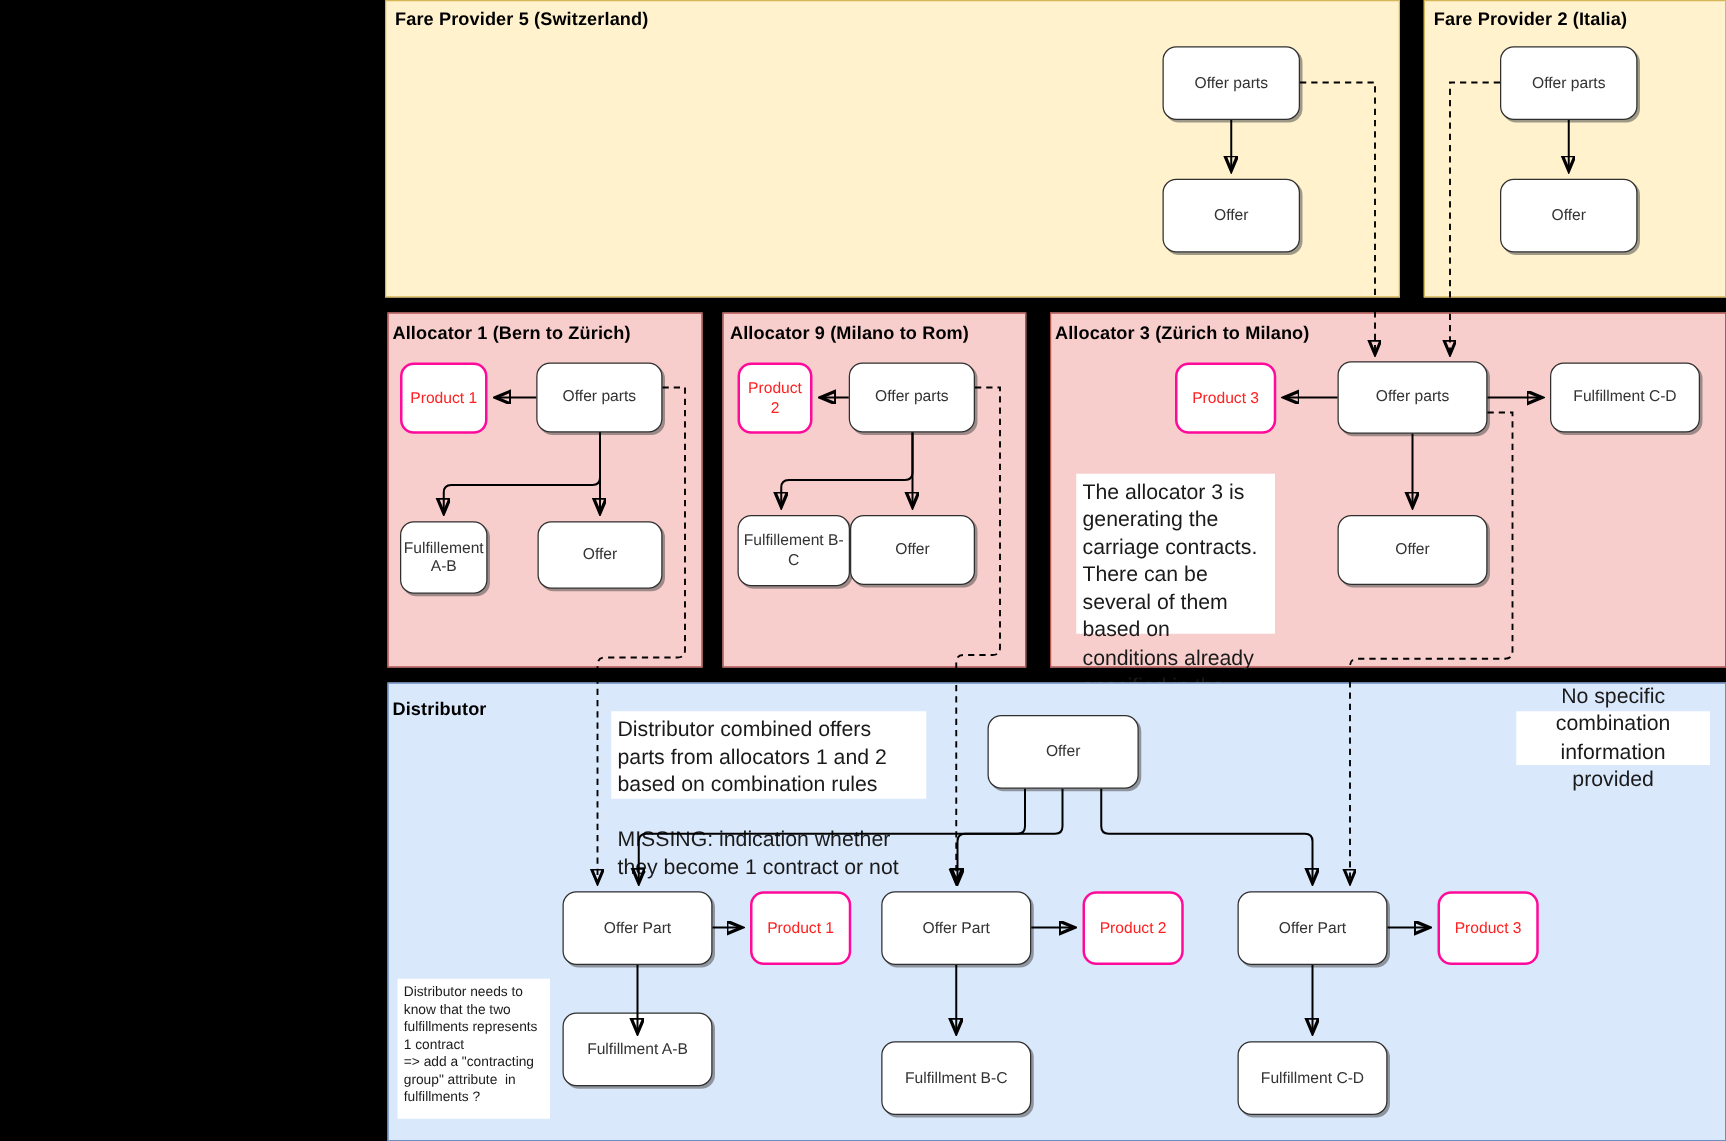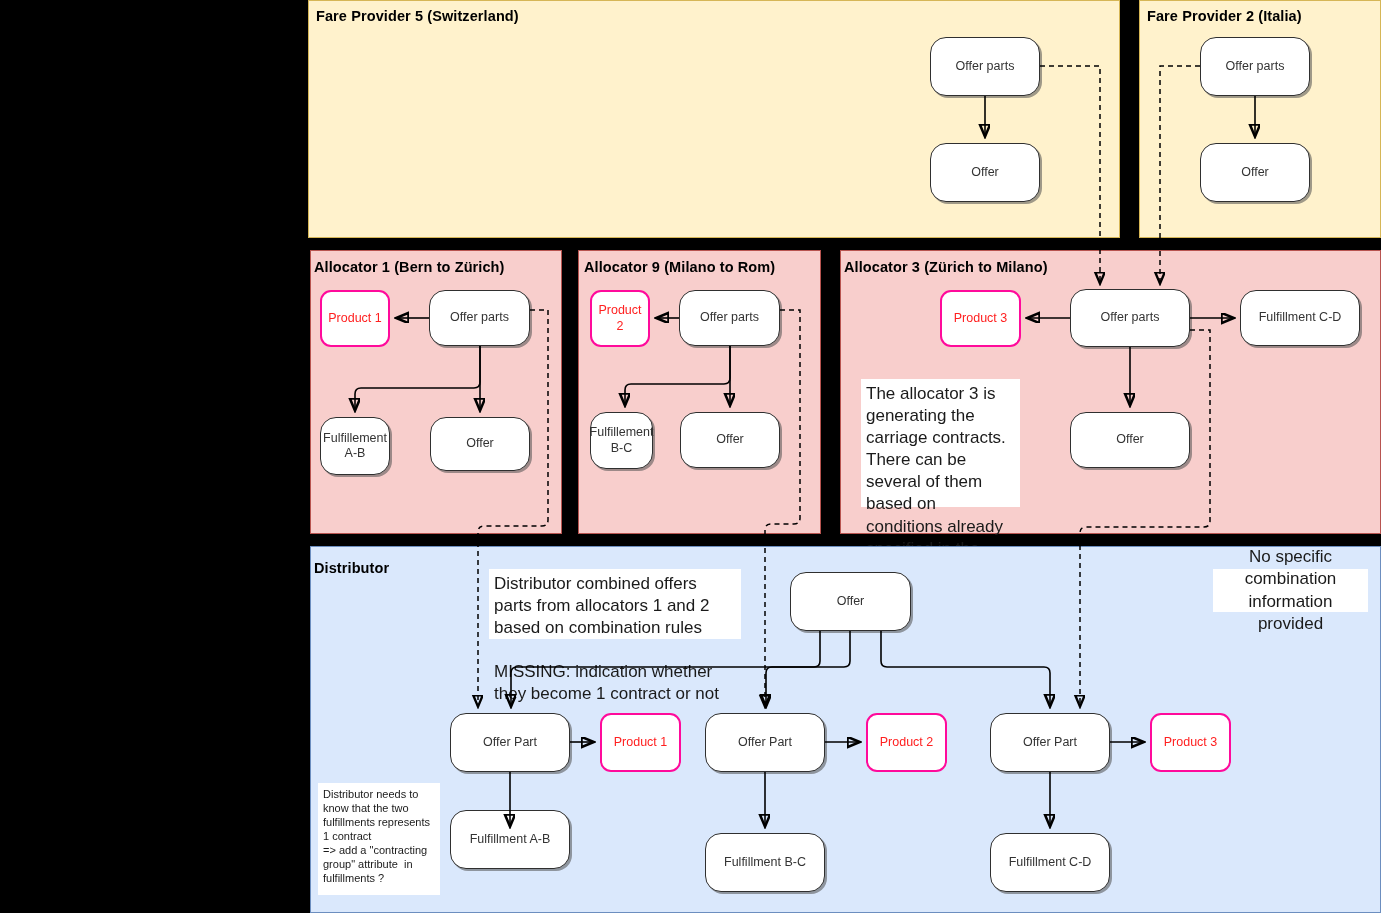--- a/index.html
+++ b/index.html
@@ -14,21 +14,21 @@
 
   .lane-fp{background:#FFF2CC;border:1px solid #d6b656;}
   .lane-alloc{background:#F8CECC;border:1px solid #b85450;}
   .lane-dist{background:#DAE8FC;border:1px solid #6c8ebf;}
 
   
   .node{position:absolute;box-sizing:border-box;background:#fff;
         border:1px solid #2f2f2f;border-radius:11px;
         display:flex;align-items:center;justify-content:center;text-align:center;
         font-size:12.5px;color:#333;line-height:1.22;padding:2px 4px;}
-  .node.shadow{box-shadow:2px 2px 0 0 rgba(80,80,80,.55);border-radius:16px;}
+  .node.shadow{box-shadow:2px 2px 0 0 rgba(80,80,80,.55);}
   .node.product{border:2px solid #ff0a9b;color:#ff2020;}
 
   
   .note{position:absolute;box-sizing:border-box;background:#fff;border:none;
         font-size:17px;color:#1a1a1a;line-height:1.30;padding:4px 5px;
         white-space:pre-wrap;}
   .note.center{text-align:center;}
   .note.small{font-size:11px;line-height:1.28;}
 
   svg.links{position:absolute;left:0;top:0;width:1381px;height:913px;
@@ -59,21 +59,21 @@
   <div class="node product" style="left:320px;top:290px;width:70px;height:57px;">Product 1</div>
   <div class="node shadow" style="left:429px;top:290px;width:101px;height:56px;">Offer parts</div>
   <div class="node shadow" style="left:320px;top:417px;width:70px;height:58px;">Fulfillement A-B</div>
   <div class="node shadow" style="left:430px;top:417px;width:100px;height:54px;">Offer</div>
 
   <div class="lane lane-alloc" style="left:578px;top:250px;width:243px;height:284px;"></div>
   <div class="lane-title" style="left:584px;top:259px;">Allocator 9 (Milano to Rom)</div>
 
   <div class="node product" style="left:590px;top:290px;width:60px;height:57px;">Product 2</div>
   <div class="node shadow" style="left:679px;top:290px;width:101px;height:56px;">Offer parts</div>
-  <div class="node shadow" style="left:590px;top:412px;width:63px;height:57px;">Fulfillement B-C</div>
+  <div class="node shadow" style="left:590px;top:412px;width:90px;height:57px;">Fulfillement B-C</div>
   <div class="node shadow" style="left:680px;top:412px;width:100px;height:56px;">Offer</div>
 
   <div class="lane lane-alloc" style="left:840px;top:250px;width:541px;height:284px;"></div>
   <div class="lane-title" style="left:844px;top:259px;">Allocator 3 (Zürich to Milano)</div>
 
   <div class="node product" style="left:940px;top:290px;width:81px;height:57px;">Product 3</div>
   <div class="node shadow" style="left:1070px;top:289px;width:120px;height:58px;">Offer parts</div>
   <div class="node shadow" style="left:1240px;top:290px;width:120px;height:56px;">Fulfillment C-D</div>
   <div class="node shadow" style="left:1070px;top:412px;width:120px;height:56px;">Offer</div>
 

